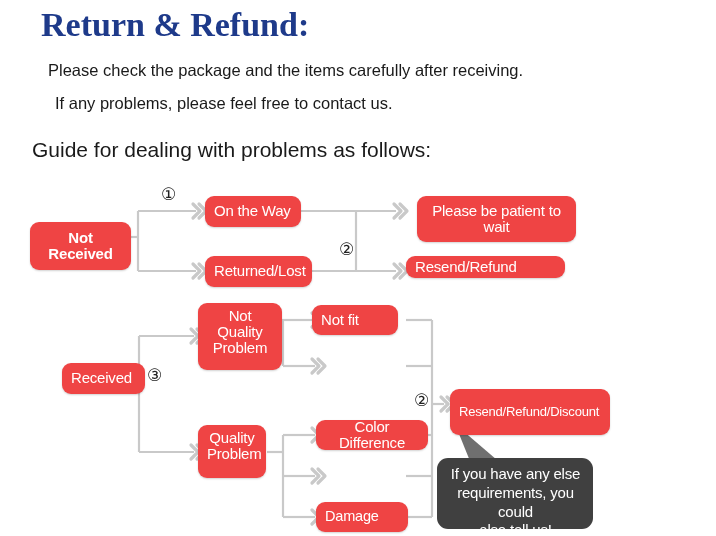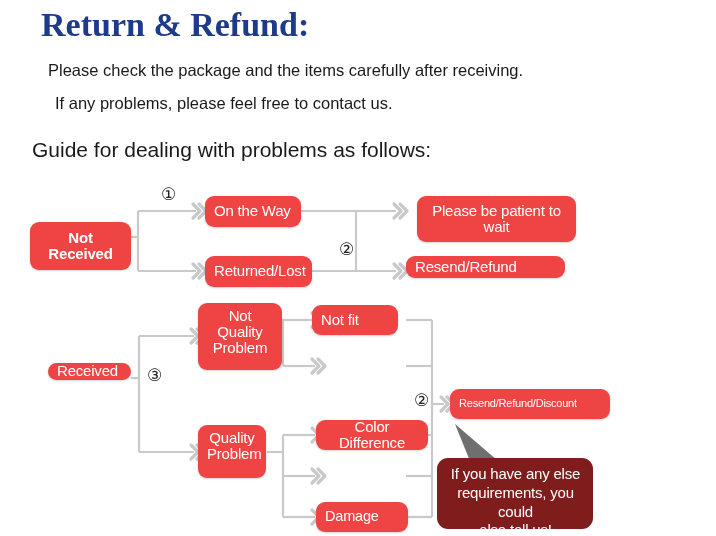--- a/index.html
+++ b/index.html
@@ -58,21 +58,21 @@
   }
   .circnum{
     position:absolute;
     font-size:17px;
     color:#222;
     font-family:"DejaVu Sans", sans-serif;
     line-height:1;
   }
   .bubble{
     position:absolute;
-    background:#7f1d1d;
+    background:#404040;
     color:#fff;
     border-radius:11px;
     font-size:15px;
     line-height:1.25;
     padding:7px 10px 8px 11px;
     box-sizing:border-box;
     letter-spacing:-0.2px;
   }
 </style>
 </head>
@@ -166,21 +166,21 @@
   <div class="nodebox" style="left:406px;top:196px;width:159px;height:46px;margin-left:11px;">
     <span>Please be patient to wait</span>
   </div>
 
   <div class="circnum" style="left:339px;top:241px;">②</div>
 
   <div class="nodebox" style="left:406px;top:256px;width:159px;height:22px;">
     <span>Resend/Refund</span>
   </div>
 
-  <div class="nodebox" style="left:48px;top:363px;width:83px;height:17px;">
+  <div class="nodebox" style="left:62px;top:363px;width:83px;height:31px;">
     <span>Received</span>
   </div>
 
   <div class="circnum" style="left:147px;top:367px;">③</div>
 
   <div class="nodebox multi" style="left:198px;top:303px;width:84px;height:67px;">
     <span style="white-space:pre-line;display:block;">Not
 Quality
 Problem</span>
   </div>
@@ -199,21 +199,21 @@
     <span>Color Difference</span>
   </div>
 
 
   <div class="nodebox" style="left:316px;top:502px;width:92px;height:30px;font-size:14.5px;">
     <span>Damage</span>
   </div>
 
   <div class="circnum" style="left:414px;top:392px;">②</div>
 
-  <div class="nodebox" style="left:450px;top:389px;width:160px;height:30px;font-size:11px;">
+  <div class="nodebox" style="left:450px;top:389px;width:160px;height:46px;font-size:13px;">
     <span>Resend/Refund/Discount</span>
   </div>
 
   <div class="bubble" style="left:437px;top:458px;width:156px;height:71px;">
     <div>If you have any else</div>
     <div>requirements, you could</div>
     <div>also tell us!</div>
   </div>
 
 </div>

